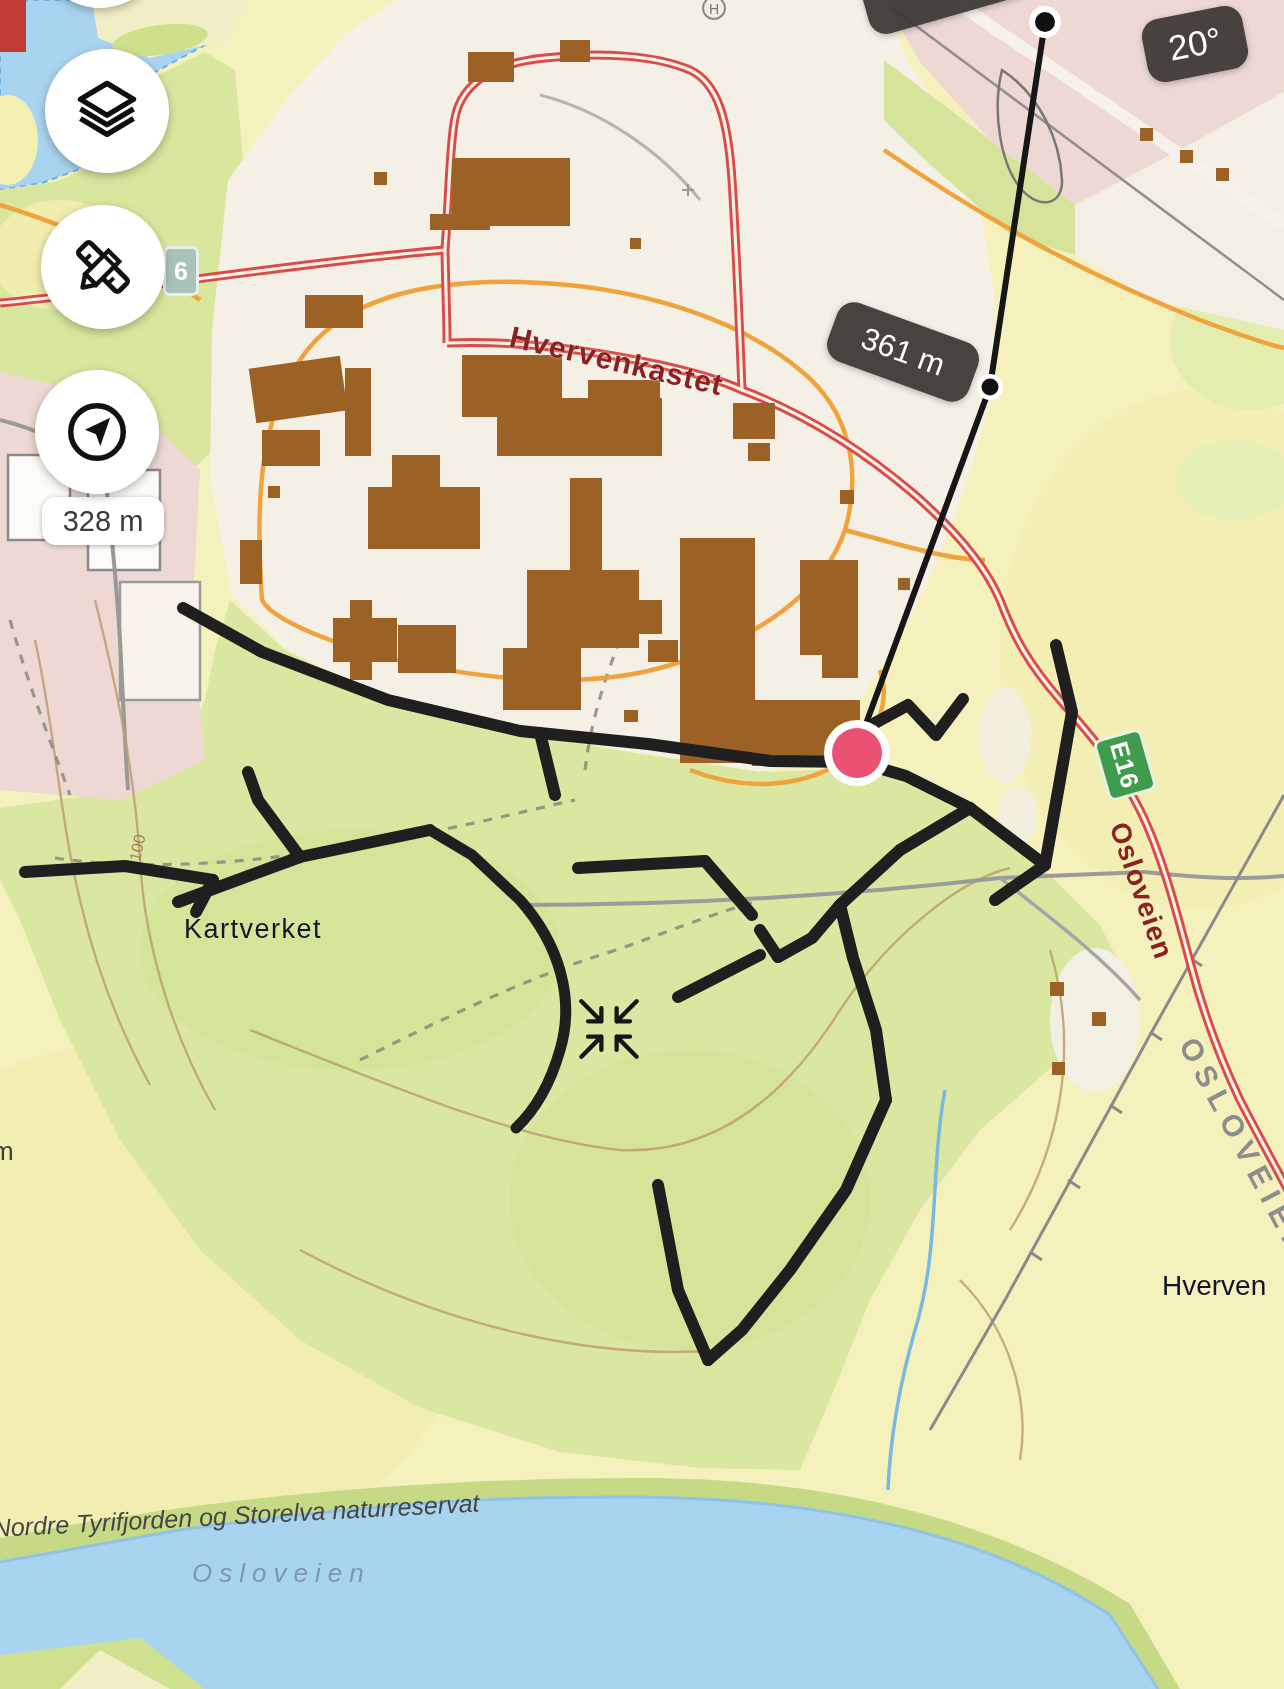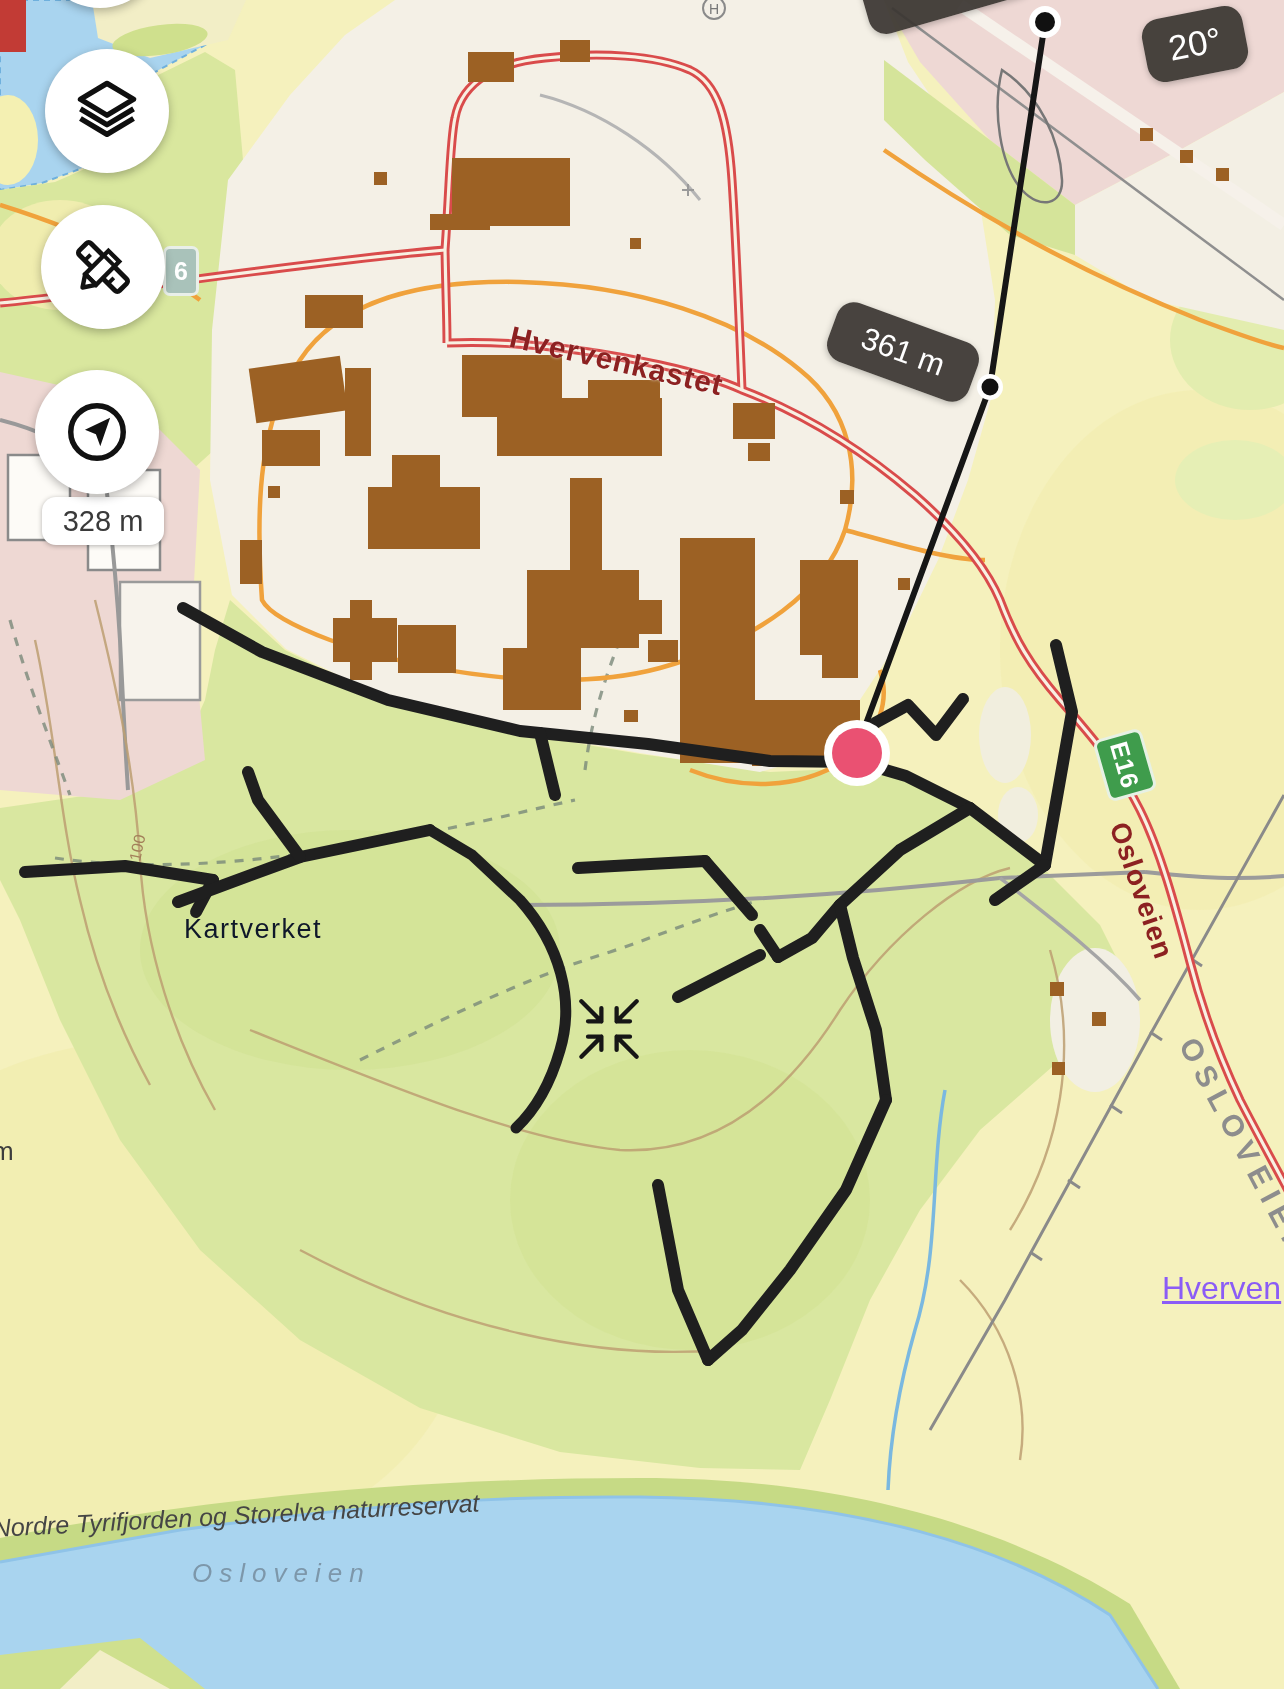--- a/index.html
+++ b/index.html
@@ -4,21 +4,21 @@
 <style>
   html,body{margin:0;padding:0;background:#ddd;}
   .stage{position:relative;width:1284px;height:1689px;overflow:hidden;background:#f5f1bd;
          font-family:"Liberation Sans",sans-serif;}
   .stage svg.map{position:absolute;left:0;top:0;}
   
   .maplabel{position:absolute;white-space:nowrap;transform-origin:top left;pointer-events:none;}
   .lbl-road{left:514px;top:320px;transform:rotate(13deg);font-size:30px;font-weight:bold;
             color:#8c2121;letter-spacing:1px;text-shadow:0 0 3px rgba(255,255,255,.7);}
   .lbl-kart{left:184px;top:870px;font-size:27px;color:#0f172a;letter-spacing:1.5px;margin-top:44px;}
-  .lbl-hverven{left:1162px;top:1270px;font-size:32px;color:#8b5cf6;text-decoration:underline;}
+  .lbl-hverven{left:1162px;top:1270px;font-size:28px;color:#0f172a;}
   .lbl-reserve{left:-8px;top:1514px;transform:rotate(-3deg);font-style:italic;font-size:25px;
                color:#454545;}
   .lbl-river{left:192px;top:1558px;font-style:italic;font-size:26px;color:#7d97aa;letter-spacing:7px;}
   .lbl-oslo{left:1133px;top:818px;transform:rotate(71deg);font-size:28px;font-weight:bold;
             color:#8c2121;letter-spacing:1px;}
   .lbl-oslocaps{left:1202px;top:1032px;transform:rotate(62deg);font-size:30px;font-weight:bold;
                 color:#8d8d8d;letter-spacing:8px;}
   .lbl-edgem{left:-8px;top:1136px;font-size:26px;color:#3d3d3d;}
   
   .badge-dark{position:absolute;background:rgba(58,54,50,.93);color:#fff;border-radius:18px;

